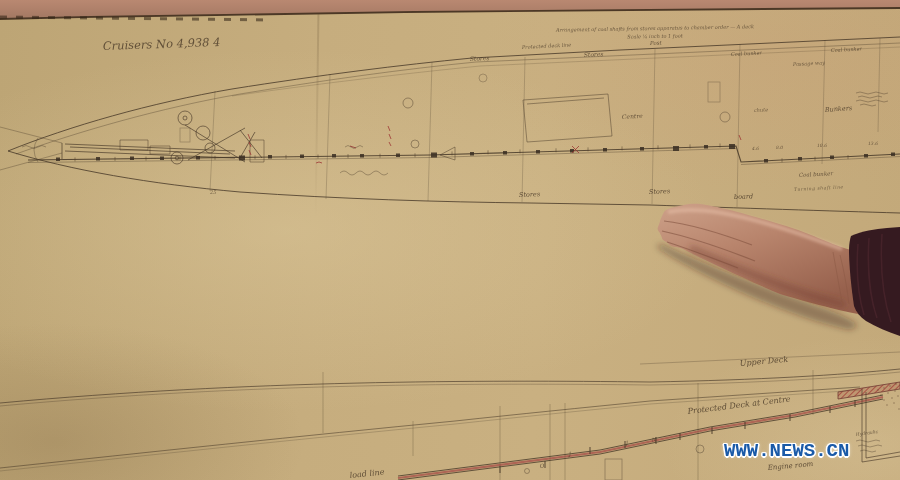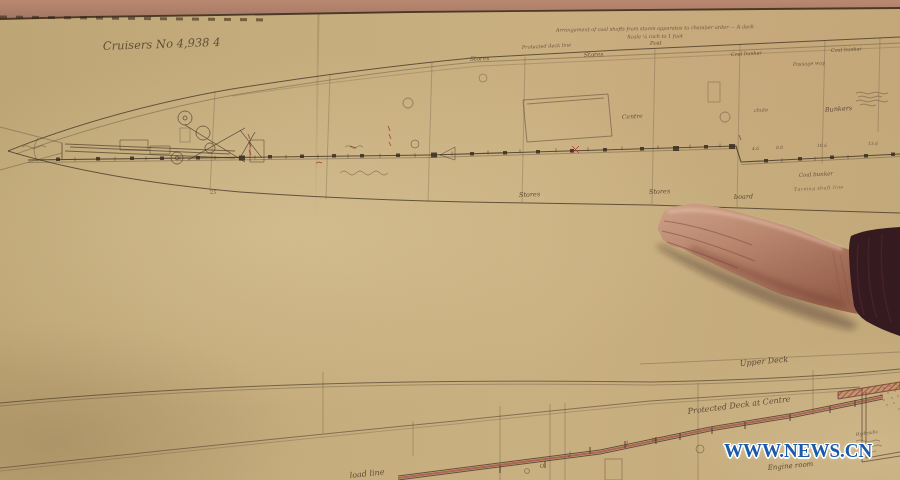--- a/index.html
+++ b/index.html
@@ -18,21 +18,21 @@
          clip-path:polygon(0 0,100% 0,100% 7px,72% 9px,46% 11px,25% 14px,10% 16px,0 18px);}
   .torn-specks{position:absolute;left:0;top:17px;width:270px;height:3px;transform:rotate(0.6deg);
          background:repeating-linear-gradient(90deg, rgba(46,32,18,.55) 0 7px, rgba(46,32,18,0) 7px 16px);}
   .crease{position:absolute;left:316px;top:14px;width:2px;height:205px;transform:rotate(0.8deg);
          background:linear-gradient(180deg, rgba(92,72,44,.22), rgba(92,72,44,0));}
   svg{position:absolute;left:0;top:0;}
   .ink{stroke:#473828;fill:none;}
   .hand-text{font-family:"DejaVu Serif",serif;font-style:italic;fill:#4a3a28;}
   .red-ink{stroke:#9c3230;fill:none;}
   .watermark{position:absolute;left:724px;top:440px;
-         font-family:Liberation Serif, serif;font-weight:700;font-size:19px;letter-spacing:0px;
+         font-family:Liberation Mono, monospace;font-weight:700;font-size:19px;letter-spacing:0px;
          color:#1a5aa8;
          text-shadow:-1.5px 0 0 #fff,1.5px 0 0 #fff,0 -1.5px 0 #fff,0 1.5px 0 #fff,
                      -1px -1px 0 #fff,1px 1px 0 #fff,1px -1px 0 #fff,-1px 1px 0 #fff,0 0 4px #fff;}
 </style>
 </head>
 <body>
 
 <div class="photo">
 
   <div class="table-edge-dark"></div>

